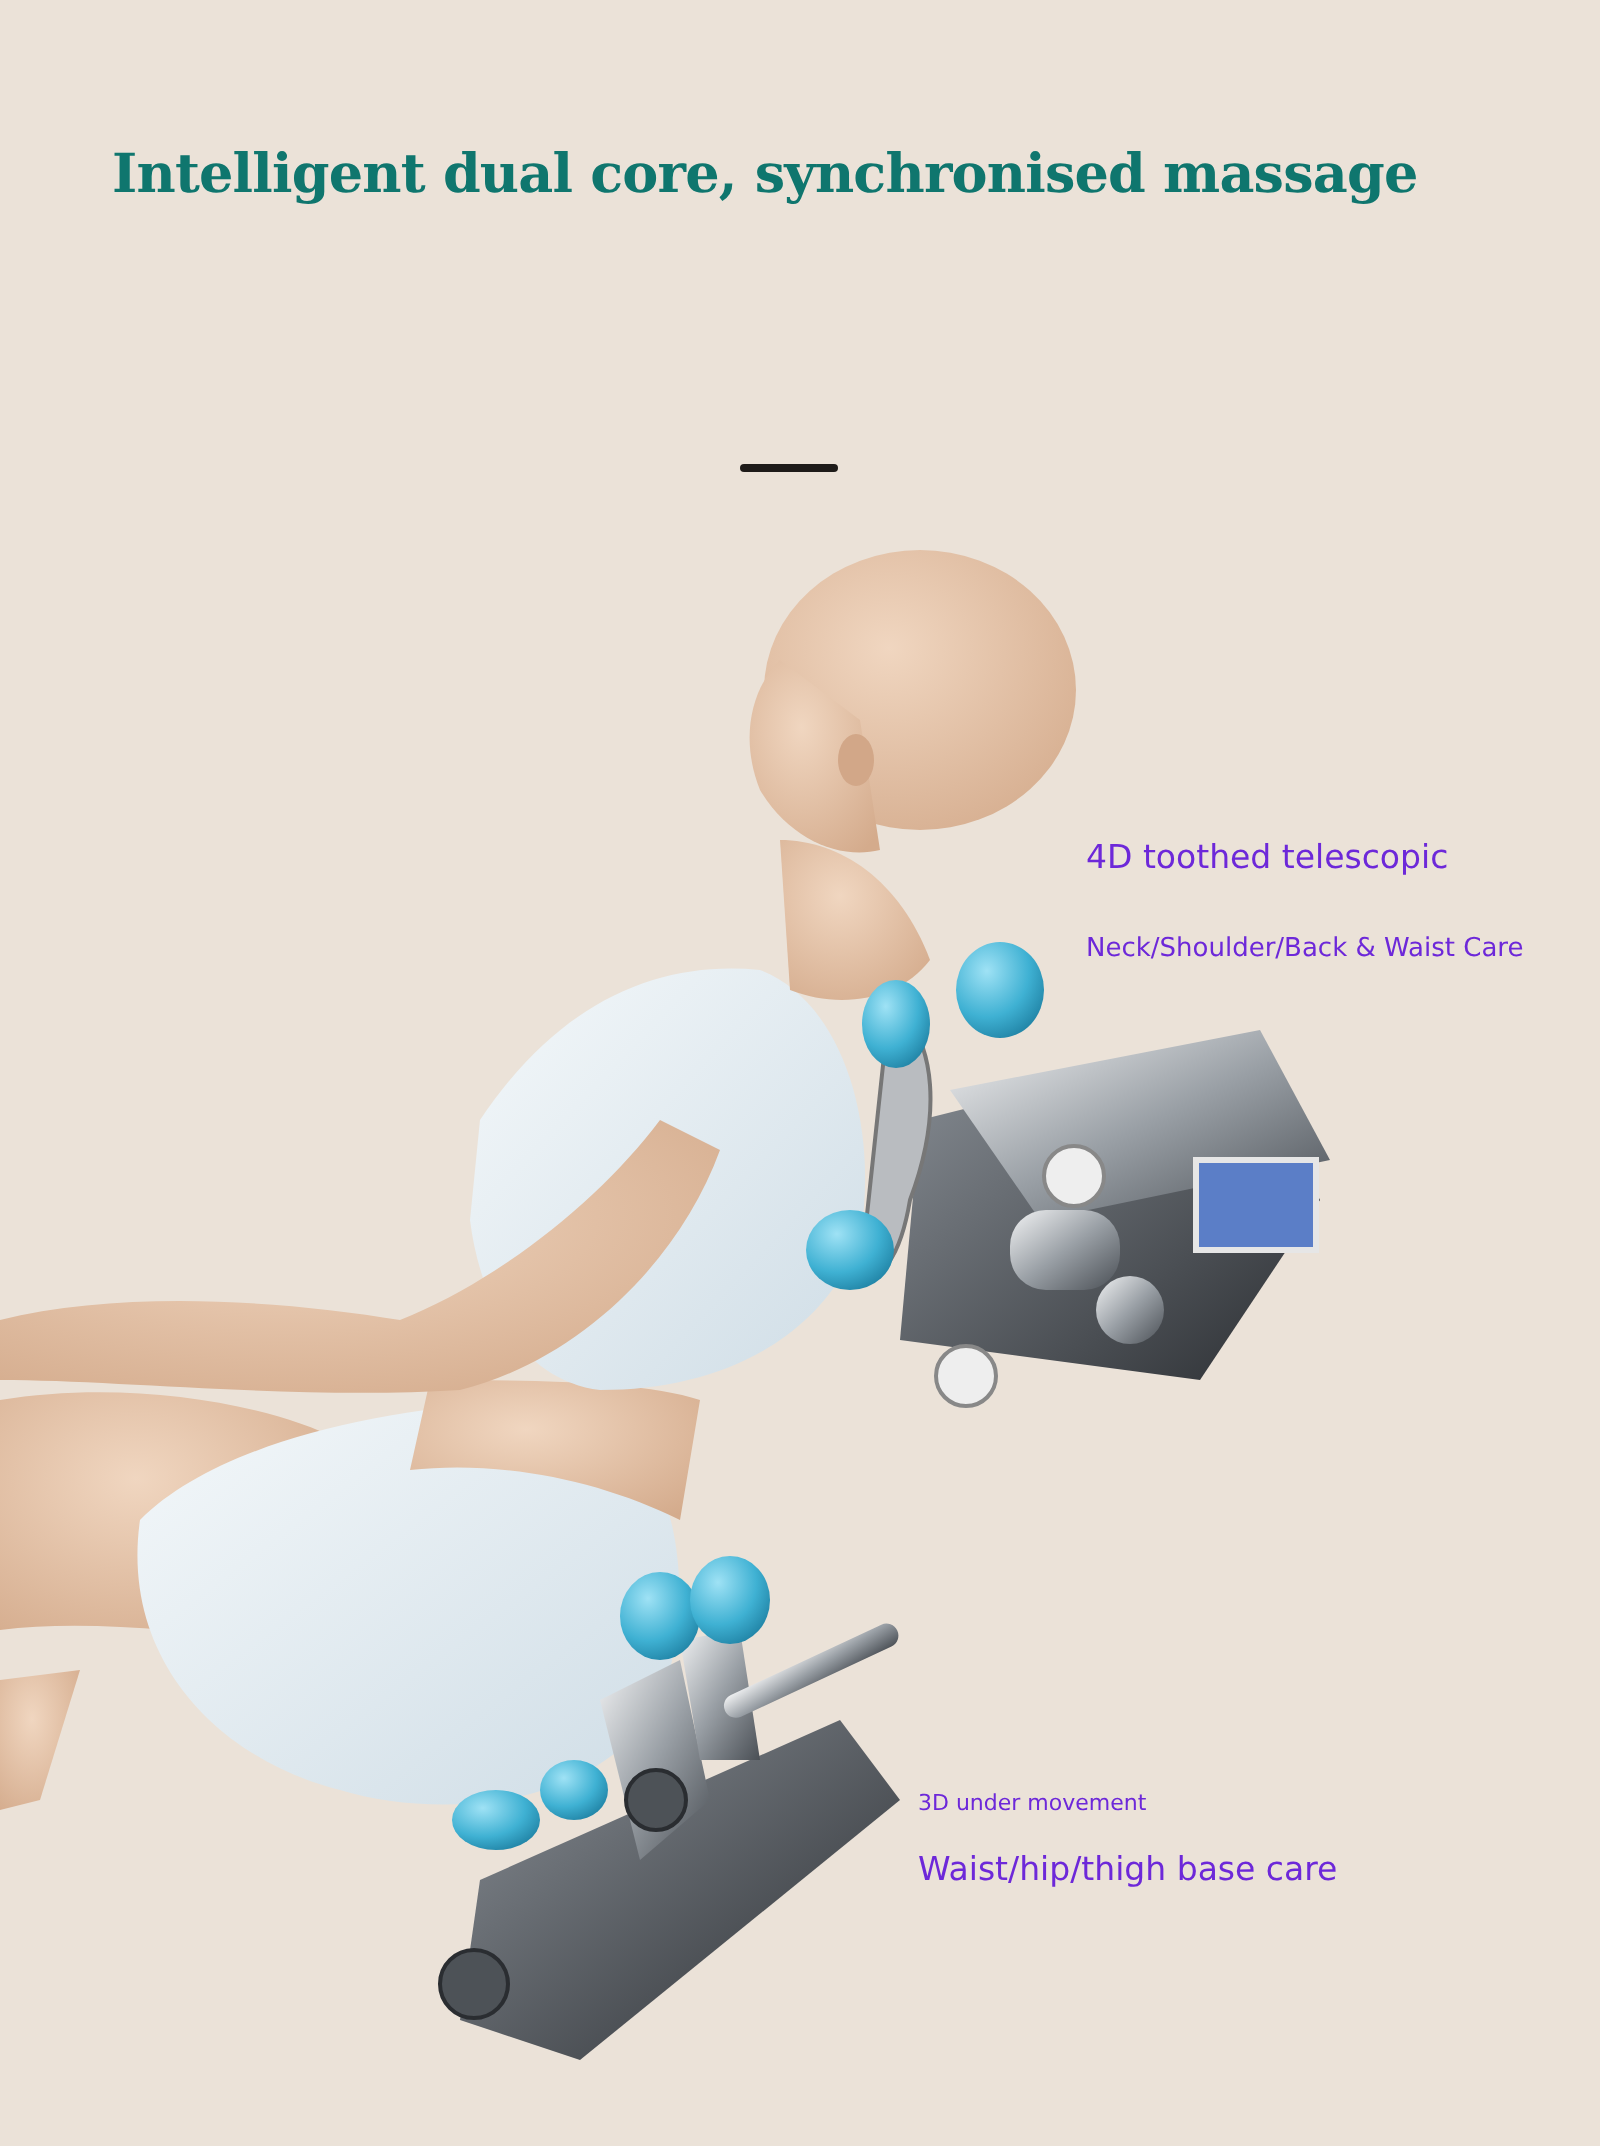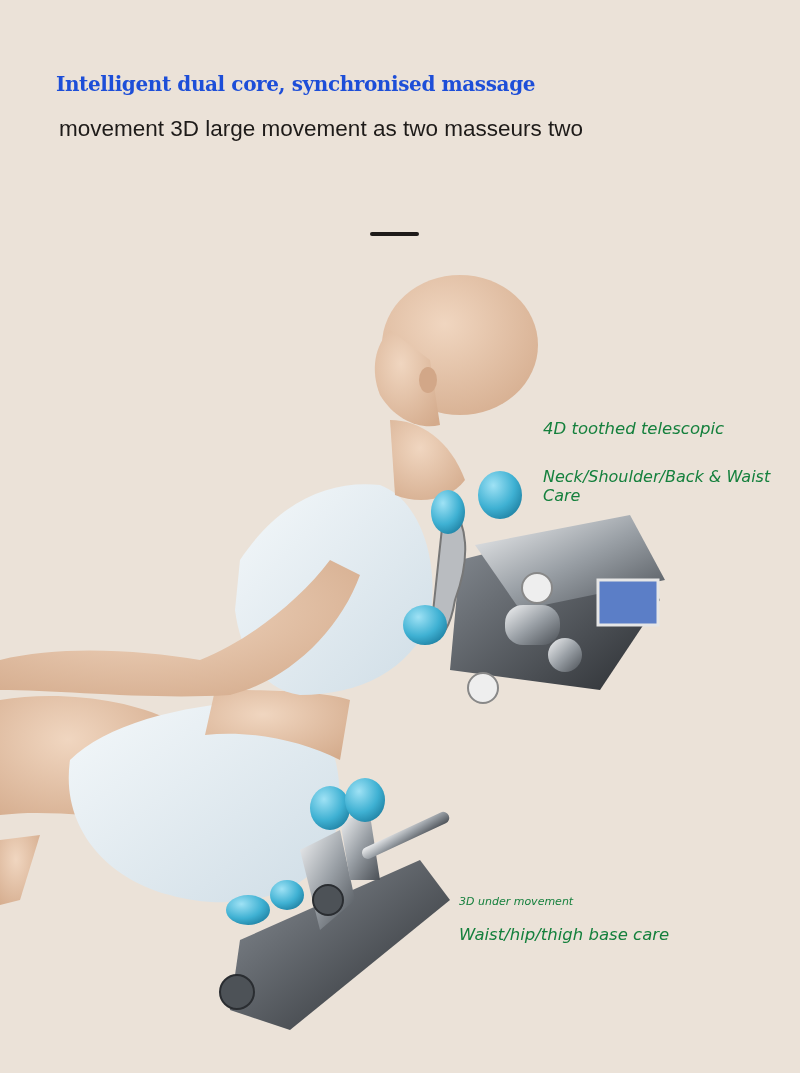--- a/index.html
+++ b/index.html
@@ -6,46 +6,45 @@
   body {
     width: 800px; height: 1073px; overflow: hidden;
     background: #ebe2d8;
     position: relative;
     font-family: "DejaVu Sans", sans-serif;
     color: #1f1c1a;
   }
   .title {
     position: absolute; left: 56px; top: 72px; width: 700px;
     font-family: "DejaVu Serif", serif; font-weight: bold;
-    font-size: 20px; letter-spacing: -0.4px; color: #1d4ed8;
+    font-size: 27px; letter-spacing: -0.4px; color: #0f766e;
     white-space: nowrap;
   }
   .subtitle {
     position: absolute; left: 59px; top: 116px; width: 640px;
     font-family: "Liberation Sans", sans-serif;
     font-size: 22.5px; line-height: 25px; color: #1e1b19;
   }
   .subtitle div { white-space: pre; }
   .divider {
     position: absolute; left: 370px; top: 232px; width: 49px; height: 4px;
     background: #1e1b19; border-radius: 2px;
   }
-  .label { position: absolute; font-family: "DejaVu Sans", sans-serif; color: #15803d; font-style: italic; }
+  .label { position: absolute; font-family: "DejaVu Sans", sans-serif; color: #6d28d9; }
   .label.upper-title { left: 543px; top: 417px; font-size: 16.5px; line-height: 23px; }
-  .label.upper-sub { left: 543px; top: 467px; font-size: 16px; }
+  .label.upper-sub { left: 543px; top: 467px; font-size: 13px; }
   .label.lower-title { left: 459px; top: 895px; font-size: 11px; }
   .label.lower-sub { left: 459px; top: 925px; font-size: 16.5px; }
   svg.illus { position: absolute; left: 0; top: 0; }
 </style>
 </head>
 <body>
 
 <div class="title">Intelligent dual core, synchronised massage</div>
 <div class="subtitle">
-  <div>movement 3D large movement as two masseurs two</div>
 </div>
 <div class="divider"></div>
 
 <svg class="illus" width="800" height="1073" viewBox="0 0 800 1073">
   <defs>
     <radialGradient id="skin" cx="0.4" cy="0.35" r="0.8">
       <stop offset="0" stop-color="#f0d6c0"></stop>
         <stop offset="1" stop-color="#d4ab8c"></stop>
     </radialGradient>
     <linearGradient id="cloth" x1="0" y1="0" x2="1" y2="1">

